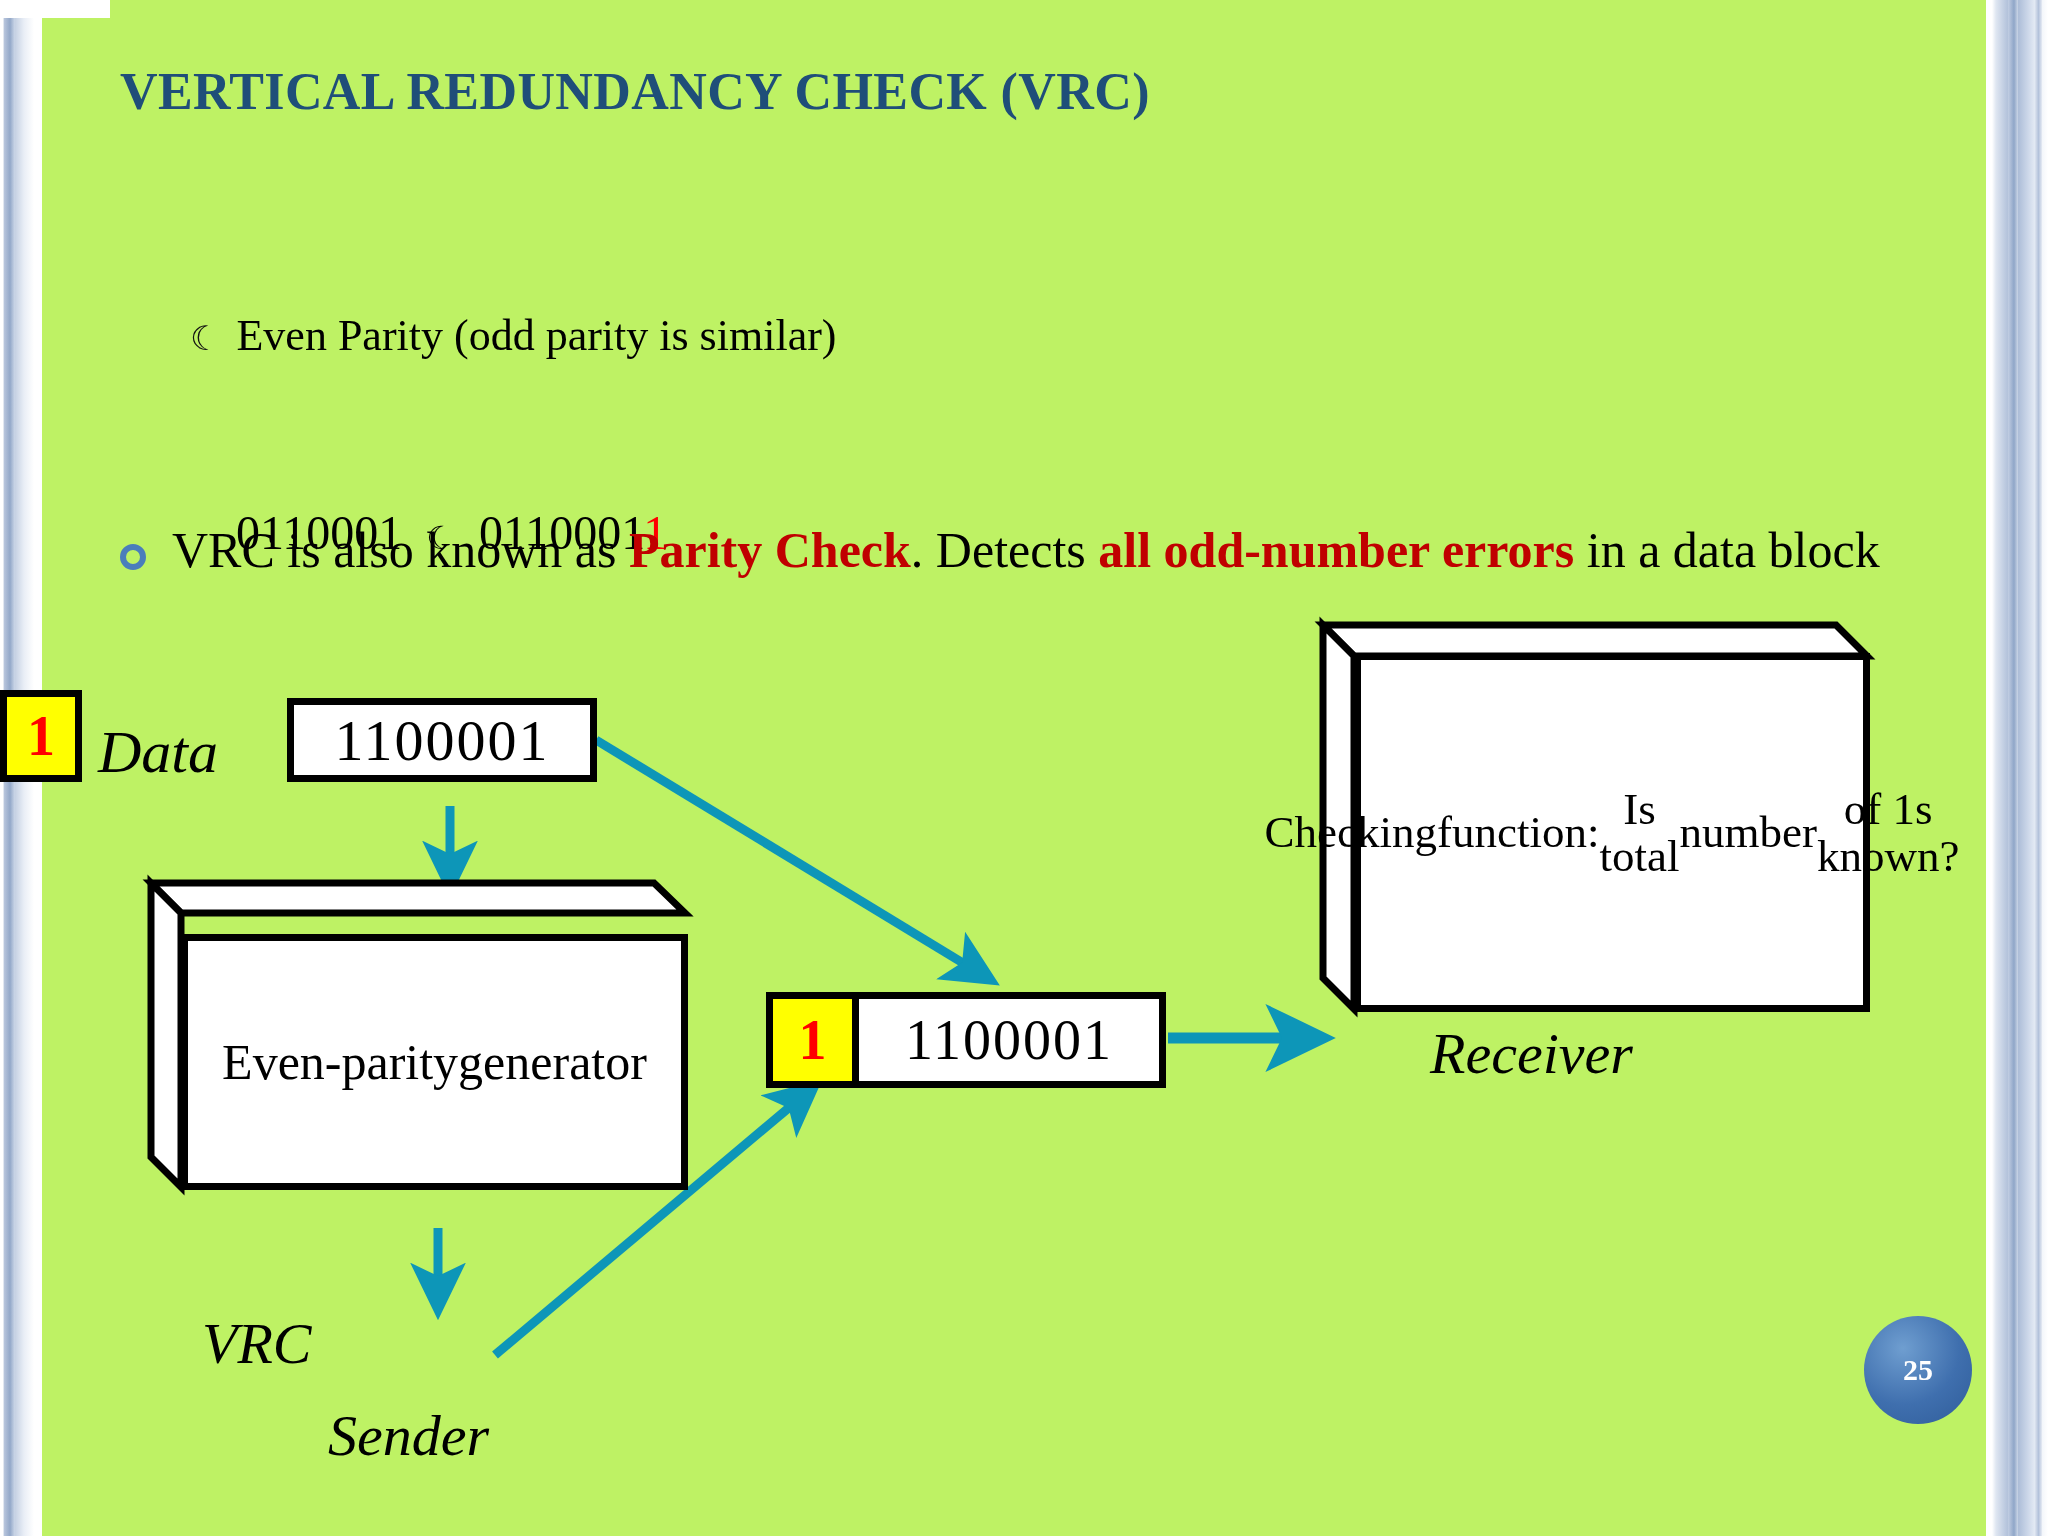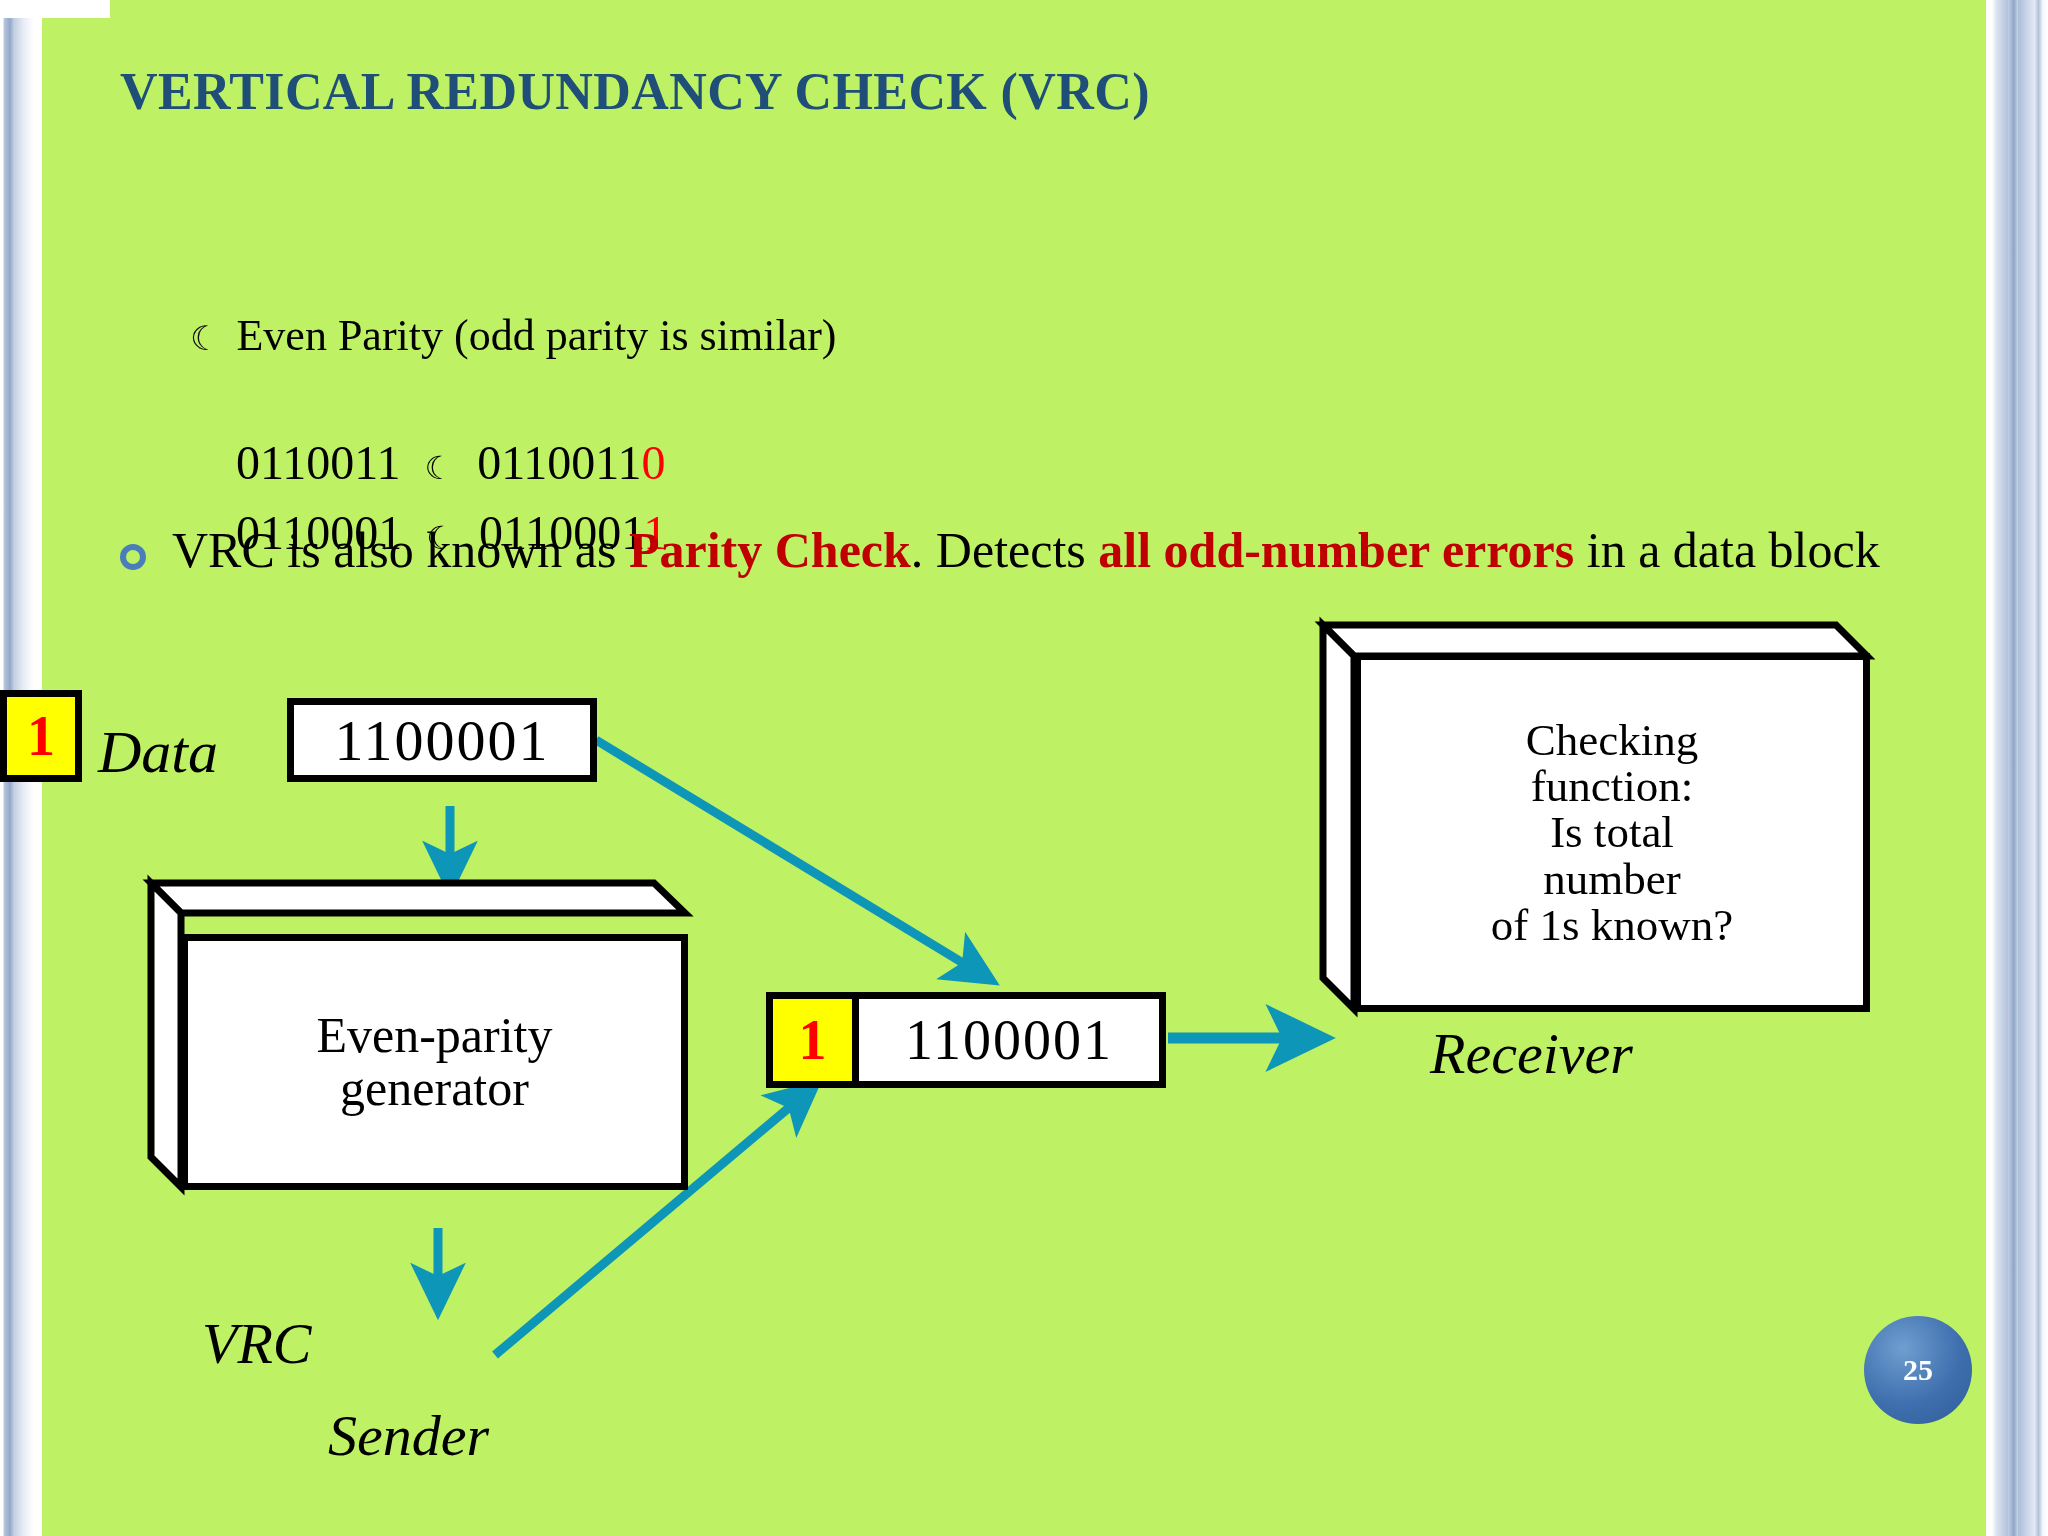--- a/index.html
+++ b/index.html
@@ -163,21 +163,21 @@
   .box3d .face {
     position: absolute;
     left: 34px;
     top: 30px;
     right: 0;
     bottom: 0;
     border: 7px solid #000;
     background: #fff;
     box-sizing: border-box;
     display: flex;
-    flex-direction: column;
+    flex-direction: row;
     align-items: center;
     justify-content: center;
     text-align: center;
   }
   .box3d svg {
     position: absolute;
     left: 0; top: 0;
     overflow: visible;
   }
 
@@ -252,23 +252,20 @@
   </div>
 
   <div id="title">VERTICAL REDUNDANCY CHECK (VRC)</div>
 
 
   <div class="sub-row" style="left:190px; top:310px;">
     <span class="moon">☾</span>
     <span>Even Parity (odd parity is similar)</span>
   </div>
 
-  <div class="bin-row" style="left:188px; top:380px;">
-    <span>0110011</span><span>  </span><span class="moon-inline">☾</span><span>  </span><span>0110011</span><span class="red-bit">0</span>
-  </div>
 
   <div class="bin-row" style="left:188px; top:450px;">
     <span>0110001</span><span>  </span><span class="moon-inline">☾</span><span>  </span><span>0110001</span><span class="red-bit">1</span>
   </div>
 
   <div class="bullet-row" style="left:120px; top:522px; width:1810px;">
     <div class="bullet-dot"></div>
     <div class="bullet-text" style="width:1750px;">
       <span>VRC is also known as </span><span class="b-red">Parity Check</span><span>. Detects </span><span class="b-red">all odd-number errors</span><span> in a data block</span>
     </div>

